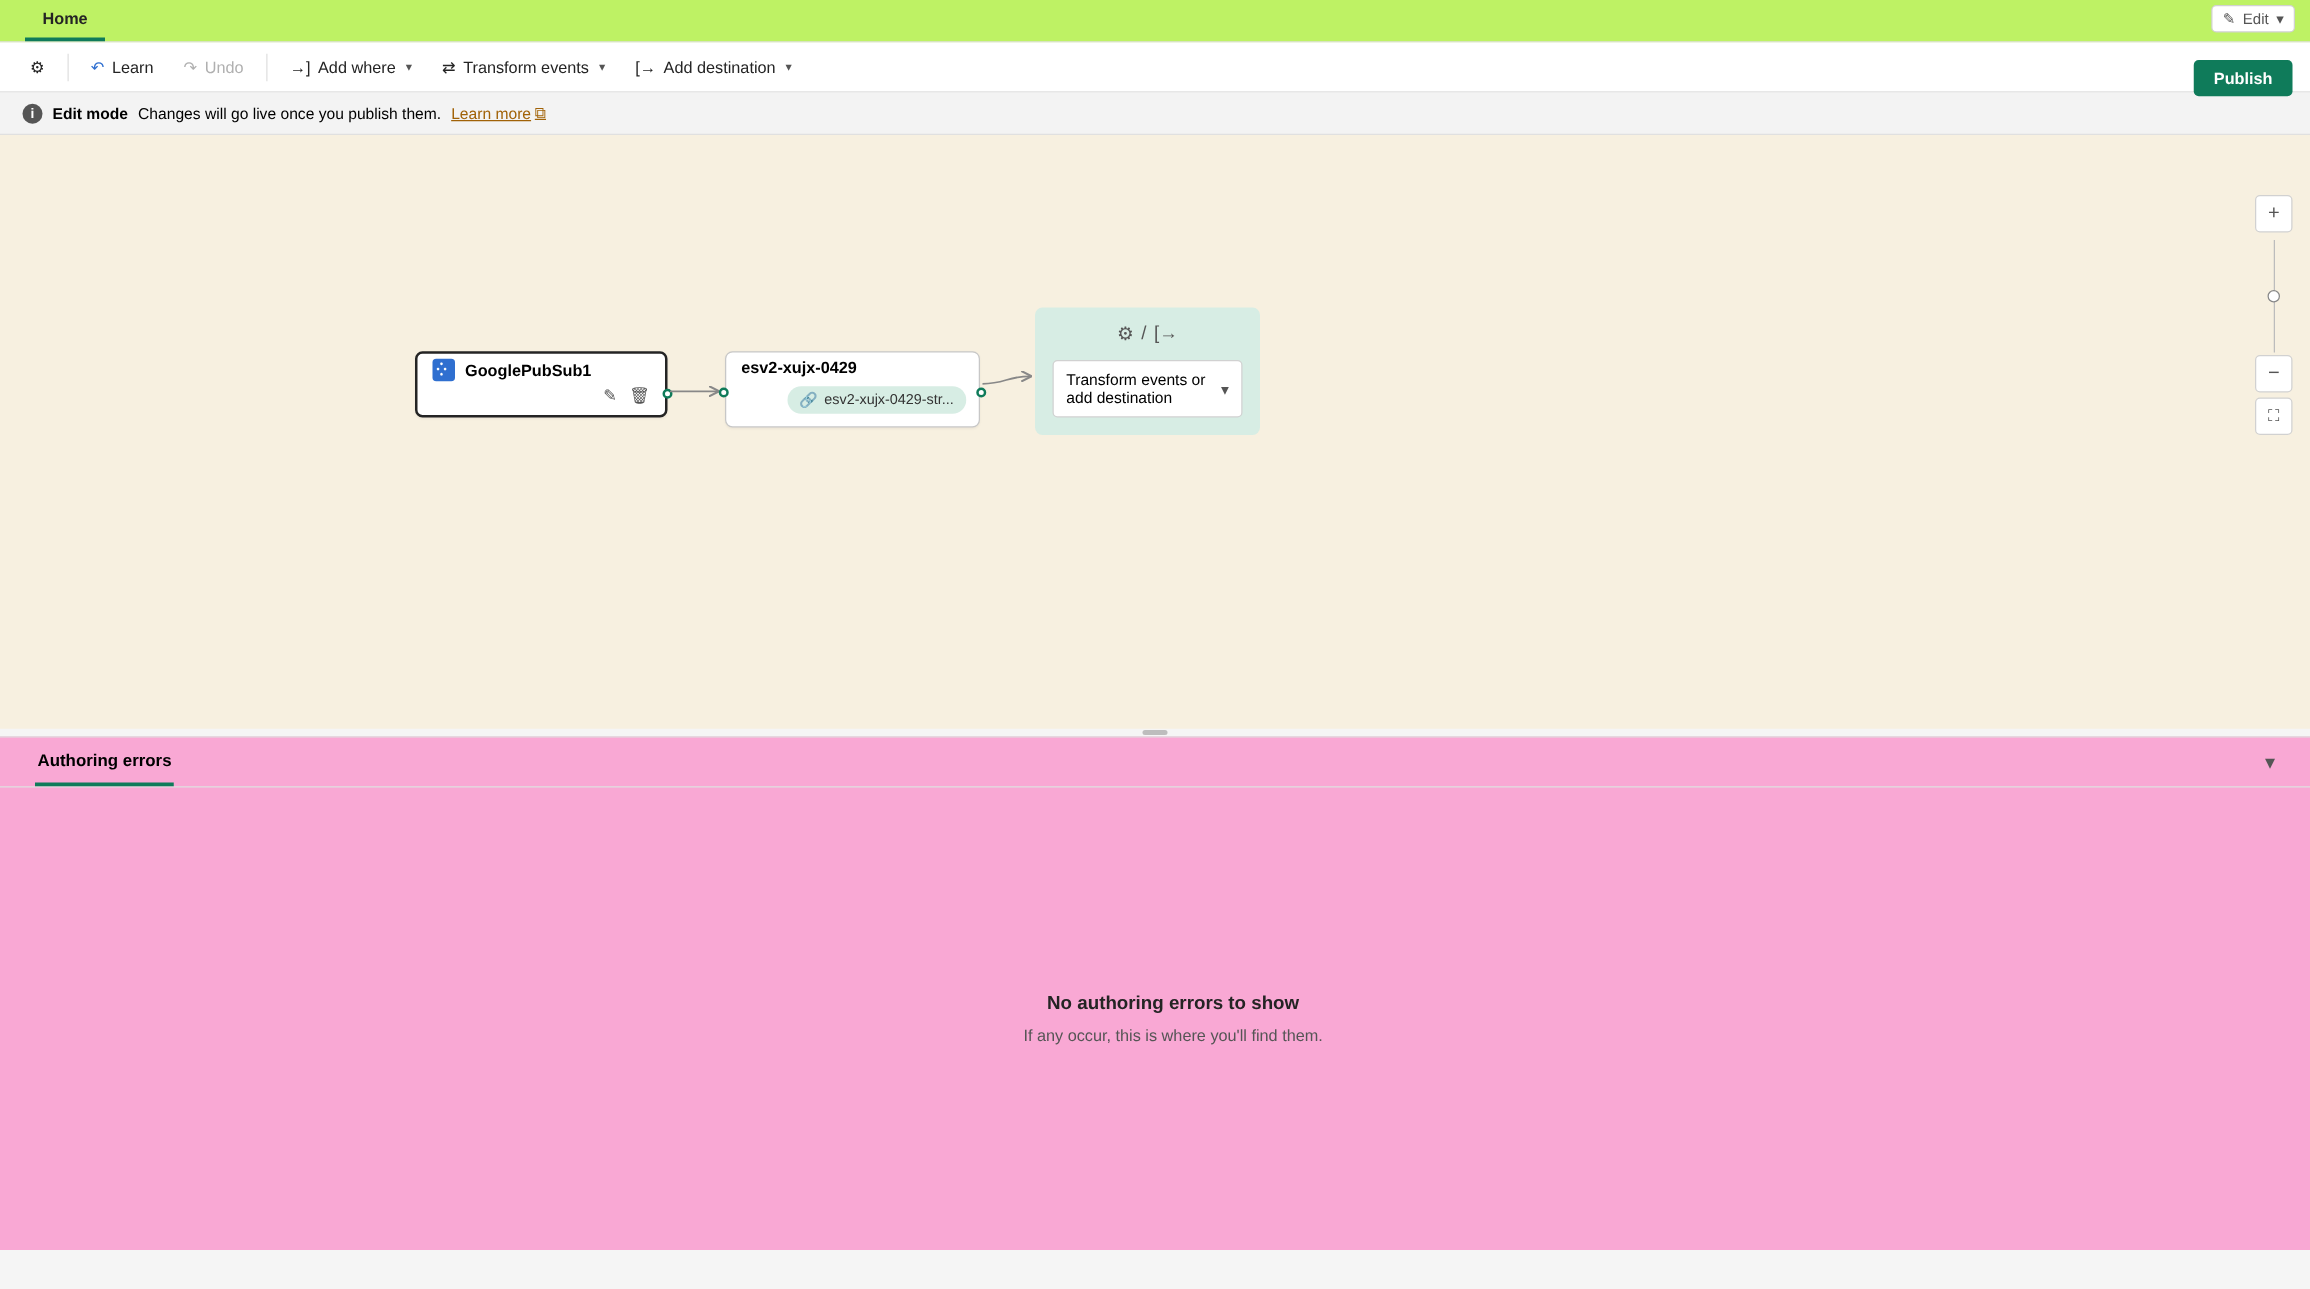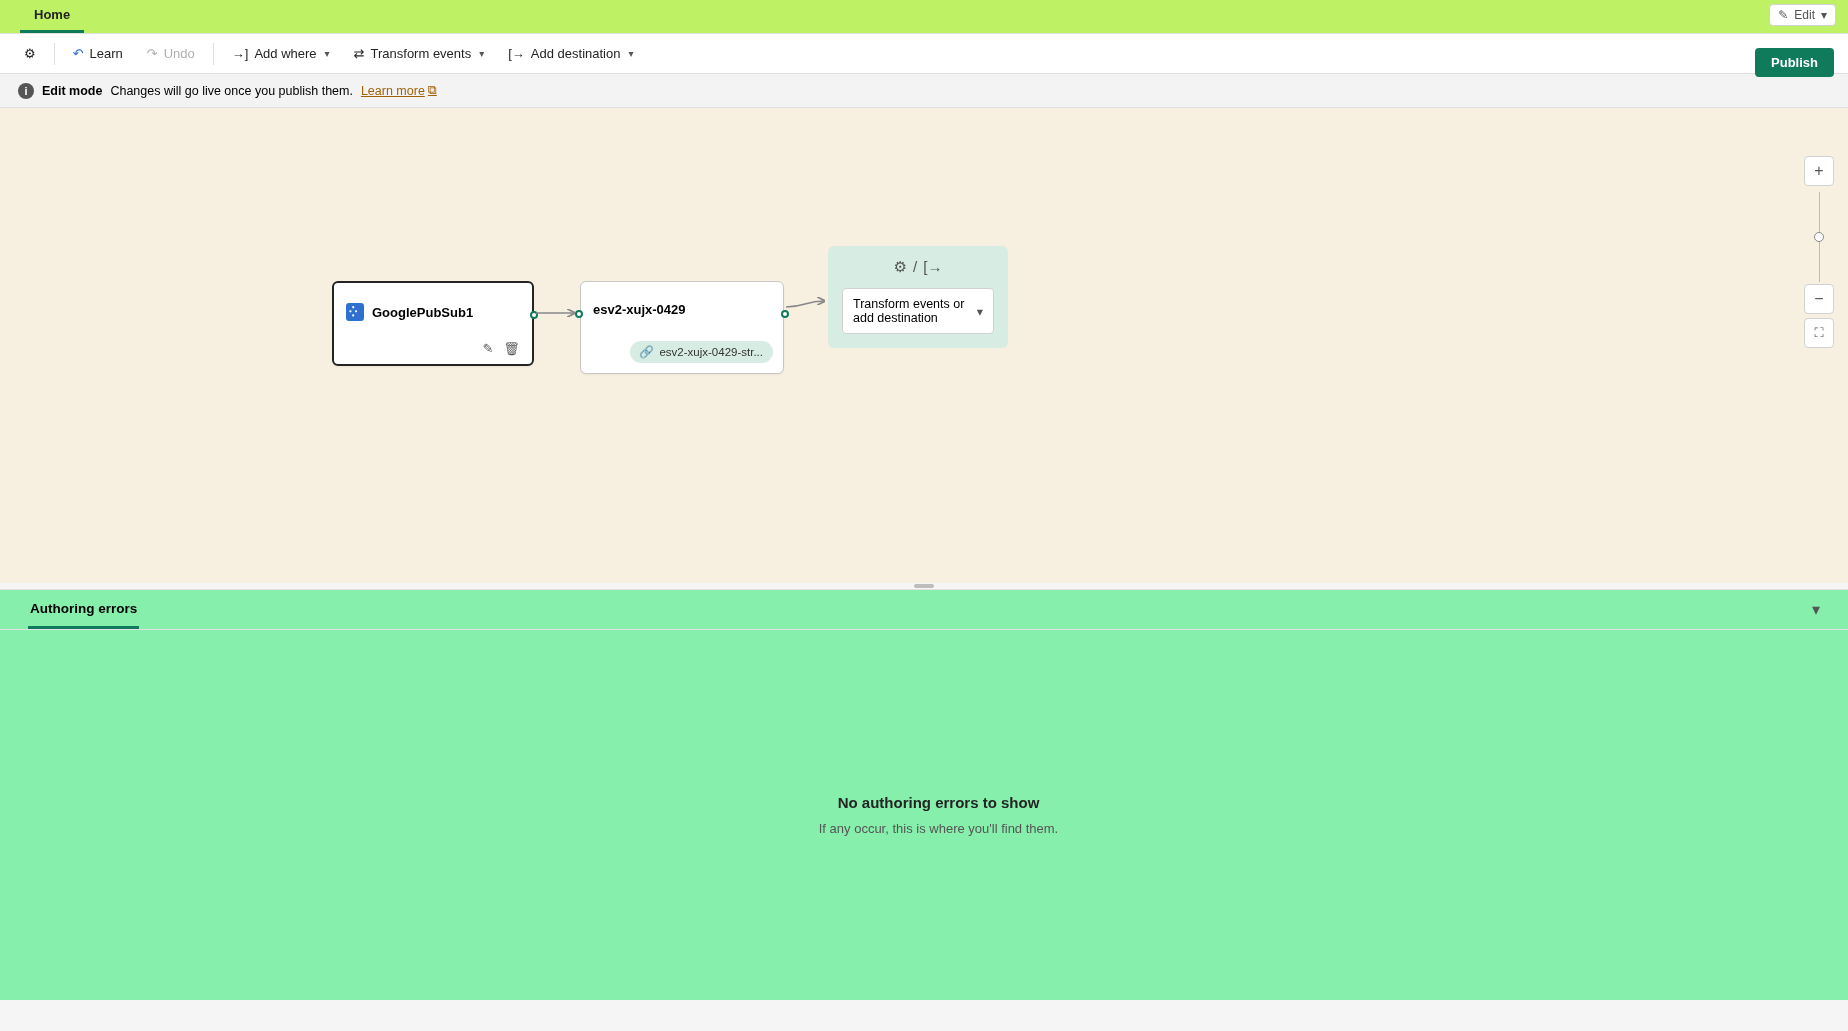--- a/index.html
+++ b/index.html
@@ -30,21 +30,21 @@
 
   
   .zoom-ctrls { position: absolute; right: 14px; top: 48px; display: flex; flex-direction: column; align-items: center; }
   .zoom-btn { width: 30px; height: 30px; background: #fff; border: 1px solid #d1d1d1; border-radius: 4px; display: flex; align-items: center; justify-content: center; font-size: 16px; color: #555; cursor: pointer; margin-bottom: 4px; }
   .zoom-track { width: 1px; height: 90px; background: #bcbcbc; position: relative; margin: 2px 0; }
   .zoom-handle { width: 10px; height: 10px; border: 1px solid #888; background: #fff; border-radius: 50%; position: absolute; left: -5px; top: 40px; }
 
   
   .node { position: absolute; background: #fff; border: 1px solid #c7c7c7; border-radius: 6px; box-shadow: 0 1px 2px rgba(0,0,0,0.05); }
   .node.selected { border: 2px solid #242424; }
-  .node .title { display: flex; align-items: center; gap: 8px; padding: 20px 12px; font-size: 13px; font-weight: 600; }
+  .node .title { display: flex; align-items: center; gap: 8px; padding: 4px 12px; font-size: 13px; font-weight: 600; }
   .node .actions { display: flex; gap: 10px; padding: 0 12px 8px; justify-content: flex-end; }
   .node .actions .act { color: #555; font-size: 13px; cursor: pointer; }
   .gcp-icon { width: 18px; height: 18px; background: #2f6fd0; border-radius: 3px; display: inline-block; position: relative; }
   .gcp-icon::after { content: "⁛"; color: #fff; position: absolute; left: 3px; top: -1px; font-size: 13px; }
 
   .node .sub { margin: 4px 10px 10px; padding: 4px 10px; background: #d7ede4; border-radius: 12px; font-size: 11.5px; color: #333; display: inline-flex; align-items: center; gap: 5px; }
   .sub .link-ic { color: #0f7b5a; font-size: 12px; }
 
   .panel { position: absolute; background: #d7ede4; border-radius: 6px; width: 180px; padding: 12px 14px 14px; }
   .panel .icons { display: flex; justify-content: center; gap: 6px; font-size: 15px; color: #555; margin-bottom: 12px; }
@@ -52,21 +52,21 @@
 
   .port { width: 8px; height: 8px; border: 2px solid #0f7b5a; background: #fff; border-radius: 50%; position: absolute; }
 
   svg.edge { position: absolute; overflow: visible; pointer-events: none; }
 
   
   .grip { height: 6px; background: transparent; position: relative; }
   .grip::after { content: ""; position: absolute; left: 50%; top: 1px; width: 20px; height: 4px; background: #bdbdbd; border-radius: 2px; transform: translateX(-50%); }
 
   
-  .bottom-panel { background: #86efac; border-top: 1px solid #e0e0e0; }
+  .bottom-panel { background: #f9a8d4; border-top: 1px solid #e0e0e0; }
   .bp-header { display: flex; align-items: center; justify-content: space-between; padding: 0 28px; border-bottom: 1px solid #e0e0e0; height: 40px; }
   .bp-tab { font-size: 13.5px; font-weight: 600; padding: 10px 2px; border-bottom: 3px solid #0f7b5a; }
   .bp-body { height: 370px; display: flex; flex-direction: column; align-items: center; justify-content: center; gap: 10px; padding-left: 29px; }
   .bp-body .t1 { font-size: 15px; font-weight: 600; color: #242424; }
   .bp-body .t2 { font-size: 13px; color: #555; }
 </style>
 </head>
 <body>
 
 <div class="tab-bar">

